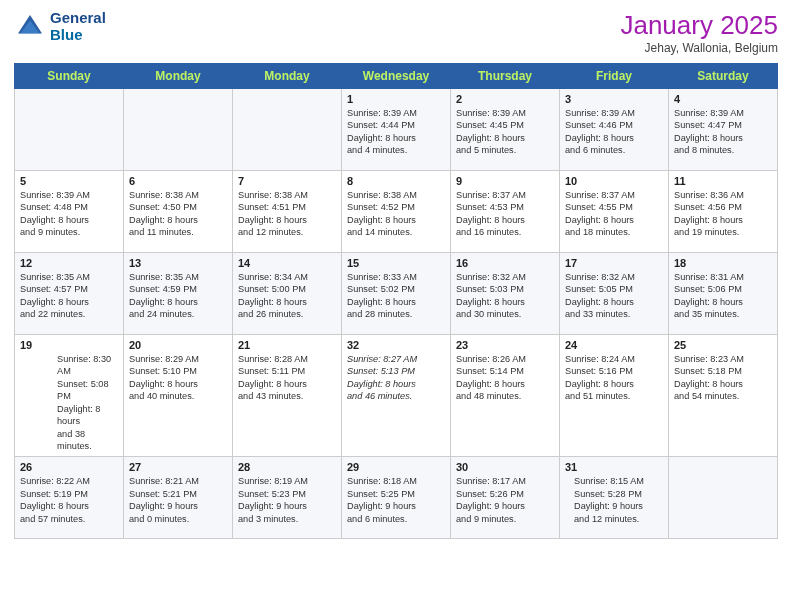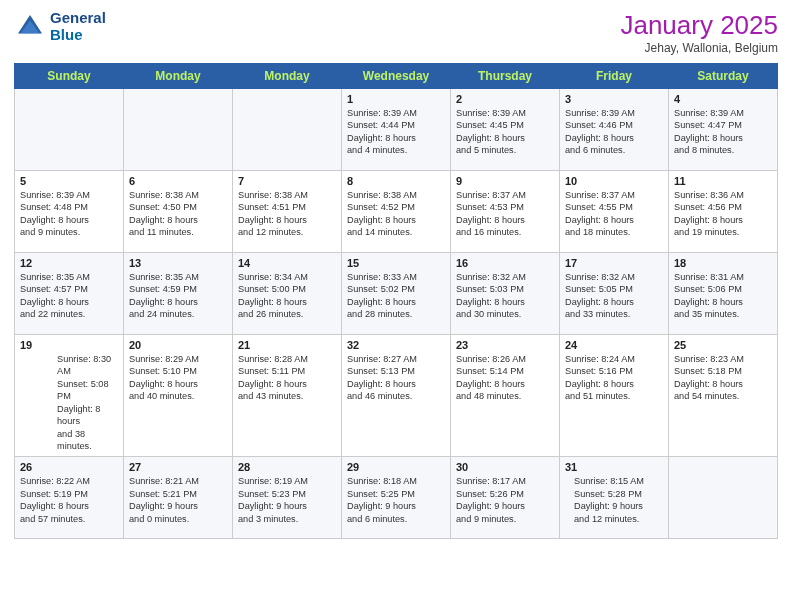--- a/index.html
+++ b/index.html
@@ -267,21 +267,21 @@
           </td>
           <td>
             <span class="day-num">21</span>
             <div class="cell-content" style="white-space: pre-line;">Sunrise: 8:28 AM
 Sunset: 5:11 PM
 Daylight: 8 hours
 and 43 minutes.</div>
           </td>
           <td>
             <span class="day-num">32</span>
-            <div class="cell-content" style="white-space: pre-line;">Sunrise: 8:27 AM
+            <div class="cell-content" style="white-space: pre-line; font-style: italic;">Sunrise: 8:27 AM
 Sunset: 5:13 PM
 Daylight: 8 hours
 and 46 minutes.</div>
           </td>
           <td>
             <span class="day-num">23</span>
             <div class="cell-content" style="white-space: pre-line;">Sunrise: 8:26 AM
 Sunset: 5:14 PM
 Daylight: 8 hours
 and 48 minutes.</div>

